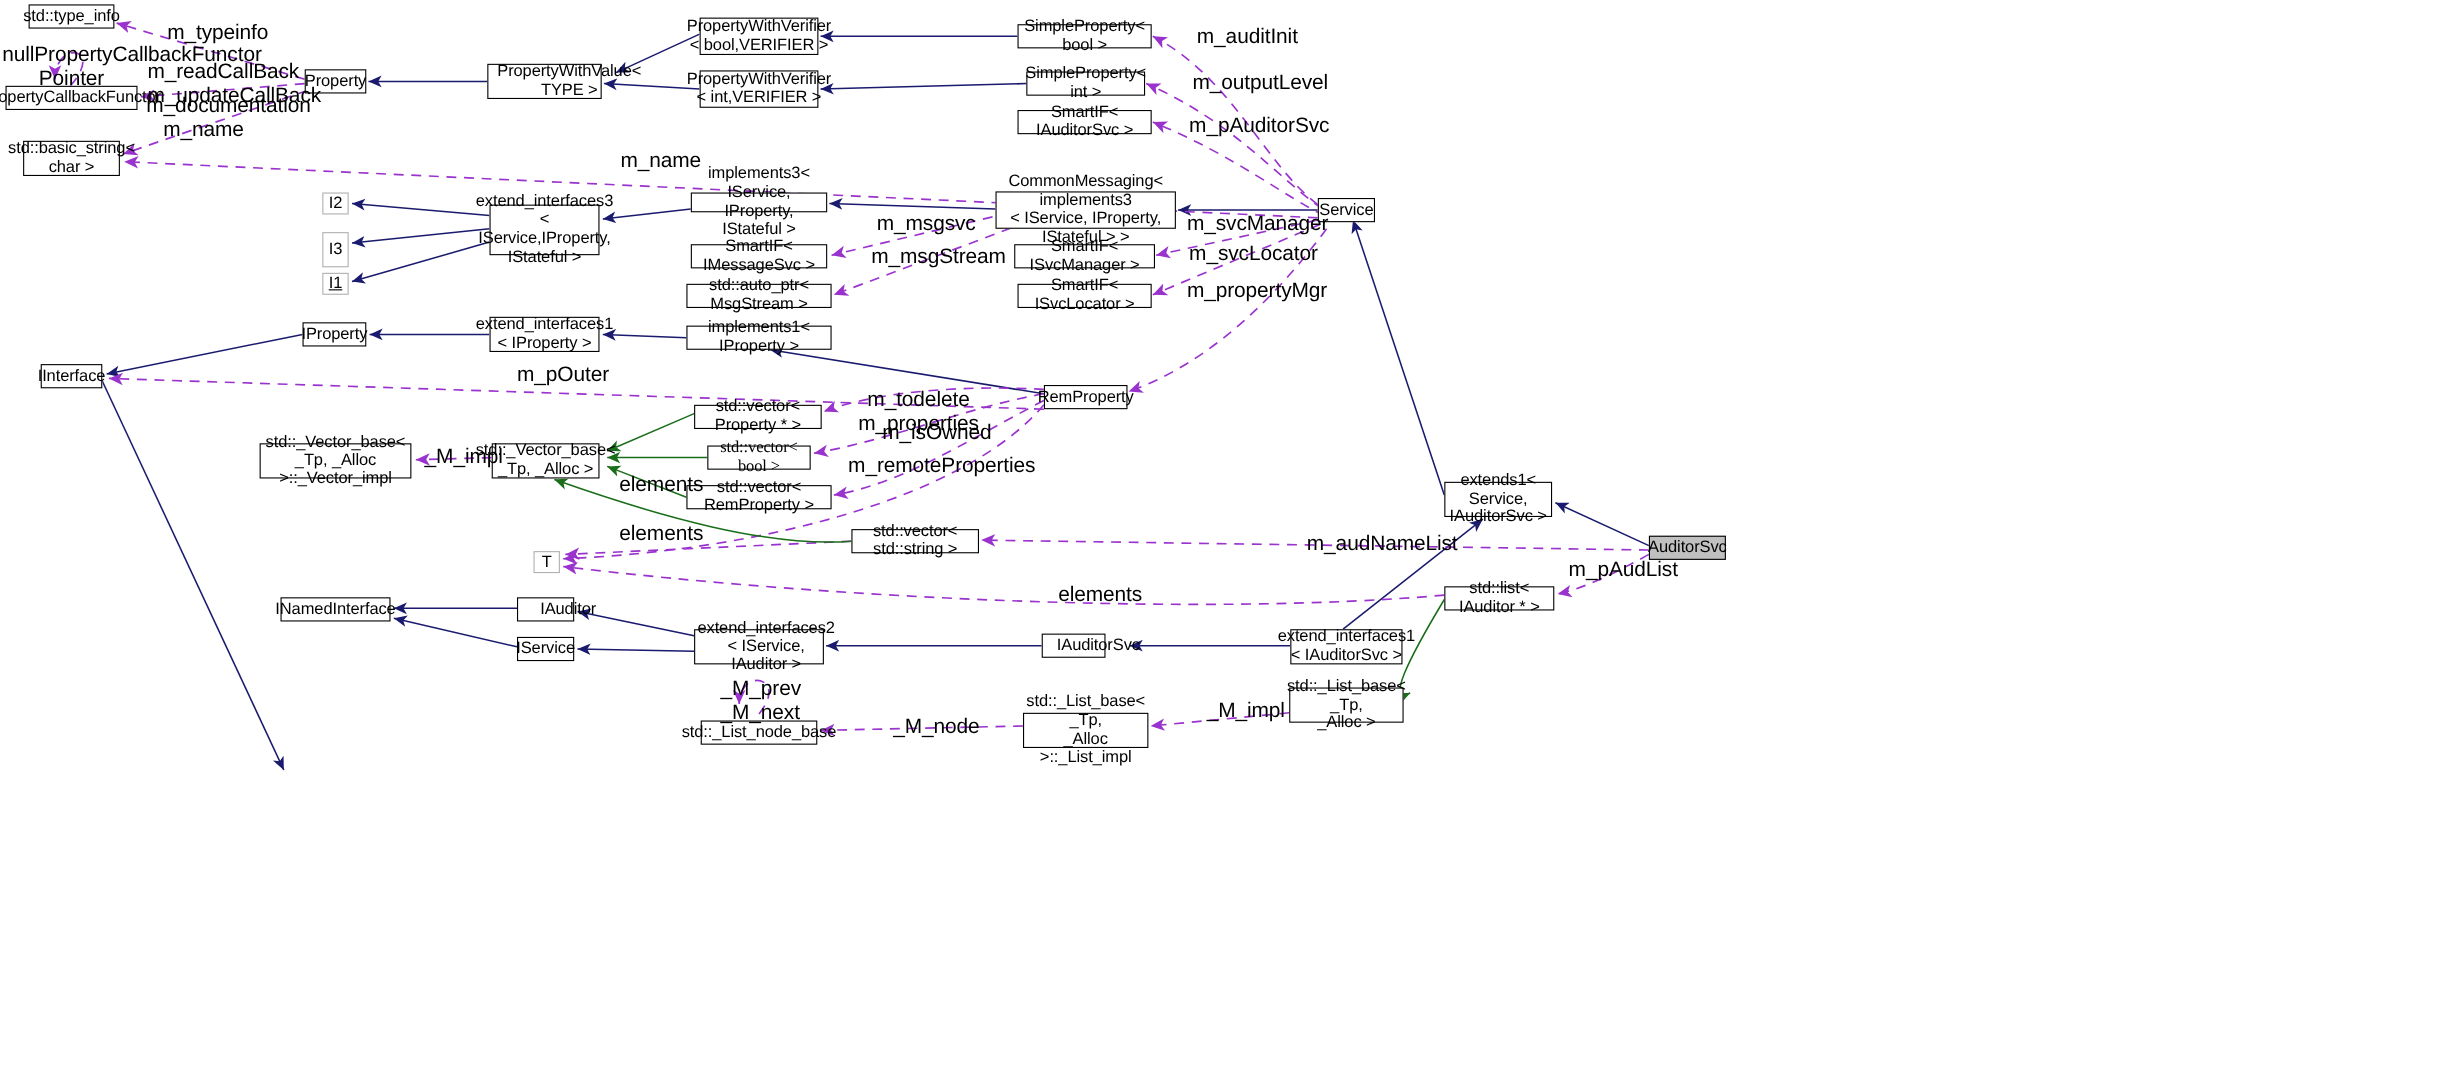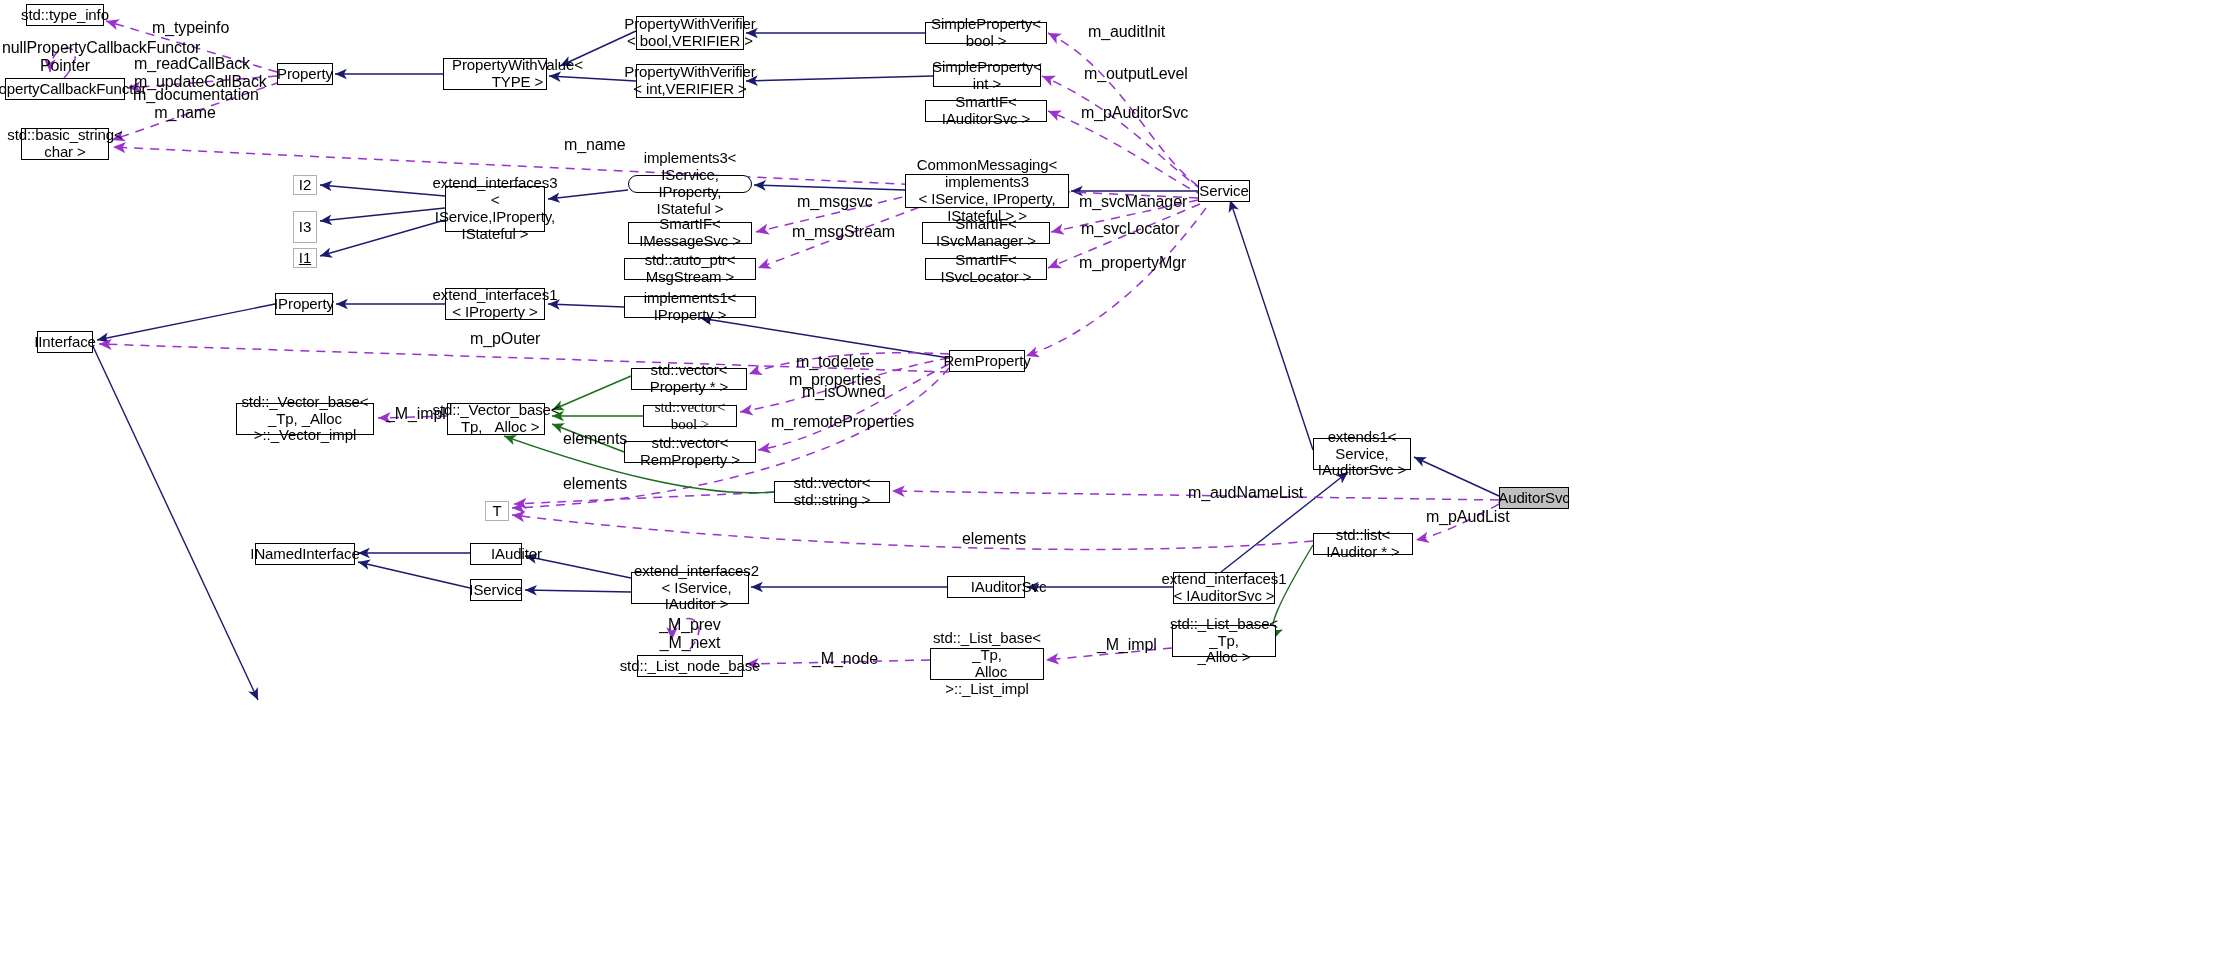--- a/index.html
+++ b/index.html
@@ -4,21 +4,21 @@
 <style>
   html,body{margin:0;padding:0;background:#ffffff;}
   #canvas{position:relative;width:2231px;height:971px;background:#ffffff;
           font-family:"Liberation Sans","DejaVu Sans",sans-serif;overflow:hidden;}
   #edges{position:absolute;left:0;top:0;width:2231px;height:971px;}
   .node{position:absolute;box-sizing:border-box;border:1px solid #000000;background:#ffffff;
         display:flex;align-items:center;justify-content:center;text-align:center;
         font-size:15px;line-height:1.12;color:#000000;letter-spacing:-0.1px;padding:1px 3px;}
   .node.gray{background:#c0c0c0;border-color:#000000;}
   .node.lightborder{border:1px solid #b0b0b0;}
-  .elabel{position:absolute;font-size:16px;color:#000000;white-space:nowrap;
+  .elabel{position:absolute;font-size:19px;color:#000000;white-space:nowrap;
           background:transparent;letter-spacing:-0.1px;}
   .elabel.multi{line-height:1.14;text-align:center;}
 </style>
 </head>
 <body>
 
 <div id="canvas">
 
   <svg id="edges" viewBox="0 0 2231 971" xmlns="http://www.w3.org/2000/svg">
     <defs>
@@ -107,21 +107,21 @@
   <div class="node" style="left: 636px; top: 16px; width: 108px; height: 34px;">PropertyWithVerifier<br>&lt; bool,VERIFIER &gt;</div>
   <div class="node" style="left: 636px; top: 64px; width: 108px; height: 34px;">PropertyWithVerifier<br>&lt; int,VERIFIER &gt;</div>
   <div class="node" style="left: 925px; top: 22px; width: 122px; height: 22px;">SimpleProperty&lt; bool &gt;</div>
   <div class="node" style="left: 933px; top: 65px; width: 108px; height: 22px;">SimpleProperty&lt; int &gt;</div>
   <div class="node" style="left: 925px; top: 100px; width: 122px; height: 22px;">SmartIF&lt; IAuditorSvc &gt;</div>
   <div class="node" style="left: 1198px; top: 180px; width: 52px; height: 22px;">Service</div>
   <div class="node lightborder" style="left: 293px; top: 175px; width: 24px; height: 20px;">I2</div>
   <div class="node lightborder" style="left: 293px; top: 211px; width: 24px; height: 32px;">I3</div>
   <div class="node lightborder" style="left: 293px; top: 248px; width: 24px; height: 20px; text-decoration: underline;">I1</div>
   <div class="node" style="left: 445px; top: 186px; width: 100px; height: 46px;">extend_interfaces3<br>&lt; IService,IProperty,<br>IStateful &gt;</div>
-  <div class="node" style="left: 628px; top: 175px; width: 124px; height: 18px; border-radius: 14px;">implements3&lt; IService,<br>IProperty, IStateful &gt;</div>
+  <div class="node" style="left: 628px; top: 175px; width: 124px; height: 18px;">implements3&lt; IService,<br>IProperty, IStateful &gt;</div>
   <div class="node" style="left: 905px; top: 174px; width: 164px; height: 34px;">CommonMessaging&lt; implements3<br>&lt; IService, IProperty, IStateful &gt; &gt;</div>
   <div class="node" style="left: 628px; top: 222px; width: 124px; height: 22px;">SmartIF&lt; IMessageSvc &gt;</div>
   <div class="node" style="left: 922px; top: 222px; width: 128px; height: 22px;">SmartIF&lt; ISvcManager &gt;</div>
   <div class="node" style="left: 624px; top: 258px; width: 132px; height: 22px;">std::auto_ptr&lt; MsgStream &gt;</div>
   <div class="node" style="left: 925px; top: 258px; width: 122px; height: 22px;">SmartIF&lt; ISvcLocator &gt;</div>
   <div class="node" style="left: 275px; top: 293px; width: 58px; height: 22px;">IProperty</div>
   <div class="node" style="left: 445px; top: 288px; width: 100px; height: 32px;">extend_interfaces1<br>&lt; IProperty &gt;</div>
   <div class="node" style="left: 624px; top: 296px; width: 132px; height: 22px;">implements1&lt; IProperty &gt;</div>
   <div class="node" style="left: 37px; top: 331px; width: 56px; height: 22px;">IInterface</div>
   <div class="node" style="left: 949px; top: 350px; width: 76px; height: 22px;">RemProperty</div>
@@ -132,21 +132,21 @@
   <div class="node" style="left: 624px; top: 441px; width: 132px; height: 22px;">std::vector&lt; RemProperty &gt;</div>
   <div class="node" style="left: 1313px; top: 438px; width: 98px; height: 32px;">extends1&lt; Service,<br>IAuditorSvc &gt;</div>
   <div class="node" style="left: 774px; top: 481px; width: 116px; height: 22px;">std::vector&lt; std::string &gt;</div>
   <div class="node gray" style="left: 1499px; top: 487px; width: 70px; height: 22px;">AuditorSvc</div>
   <div class="node lightborder" style="left: 485px; top: 501px; width: 24px; height: 20px;">T</div>
   <div class="node" style="left: 1313px; top: 533px; width: 100px; height: 22px;">std::list&lt; IAuditor * &gt;</div>
   <div class="node" style="left: 255px; top: 543px; width: 100px; height: 22px;">INamedInterface</div>
   <div class="node" style="left: 470px; top: 543px; width: 52px; height: 22px; padding-left: 44px;">IAuditor</div>
   <div class="node" style="left: 470px; top: 579px; width: 52px; height: 22px;">IService</div>
   <div class="node" style="left: 631px; top: 572px; width: 118px; height: 32px; padding-left: 16px;">extend_interfaces2<br>&lt; IService, IAuditor &gt;</div>
-  <div class="node" style="left: 947px; top: 576px; width: 78px; height: 22px; padding-left: 48px;">IAuditorSvc</div>
+  <div class="node" style="left: 947px; top: 576px; width: 58px; height: 22px; padding-left: 48px;">IAuditorSvc</div>
   <div class="node" style="left: 1173px; top: 572px; width: 102px; height: 32px;">extend_interfaces1<br>&lt; IAuditorSvc &gt;</div>
   <div class="node" style="left: 1172px; top: 625px; width: 104px; height: 32px;">std::_List_base&lt; _Tp,<br>_Alloc &gt;</div>
   <div class="node" style="left: 637px; top: 655px; width: 106px; height: 22px;">std::_List_node_base</div>
   <div class="node" style="left: 930px; top: 648px; width: 114px; height: 32px;">std::_List_base&lt; _Tp,<br>_Alloc &gt;::_List_impl</div>
 
   <div class="elabel" style="left: 152px; top: 19px;">m_typeinfo</div>
   <div class="elabel multi" style="left: 2px; top: 39px; width: 126px;">nullPropertyCallbackFunctor<br>Pointer</div>
   <div class="elabel multi" style="left: 134px; top: 55px; width: 104px;">m_readCallBack<br>m_updateCallBack</div>
   <div class="elabel multi" style="left: 133px; top: 86px; width: 104px;">m_documentation<br>m_name</div>
   <div class="elabel" style="left: 1088px; top: 23px;">m_auditInit</div>

